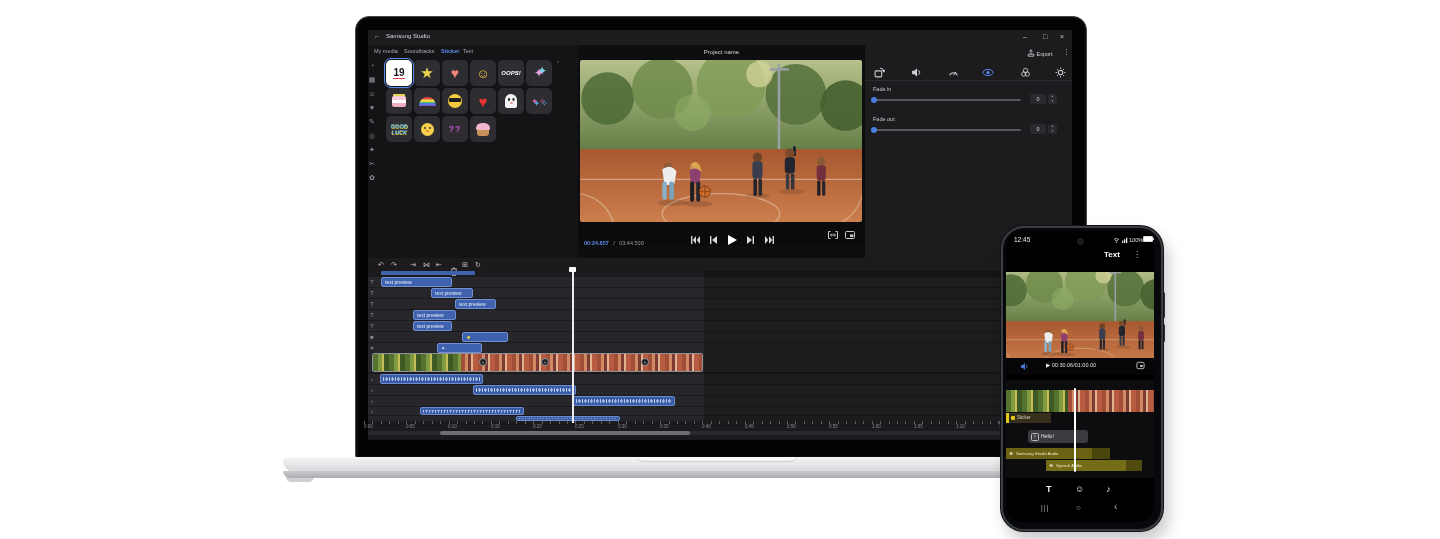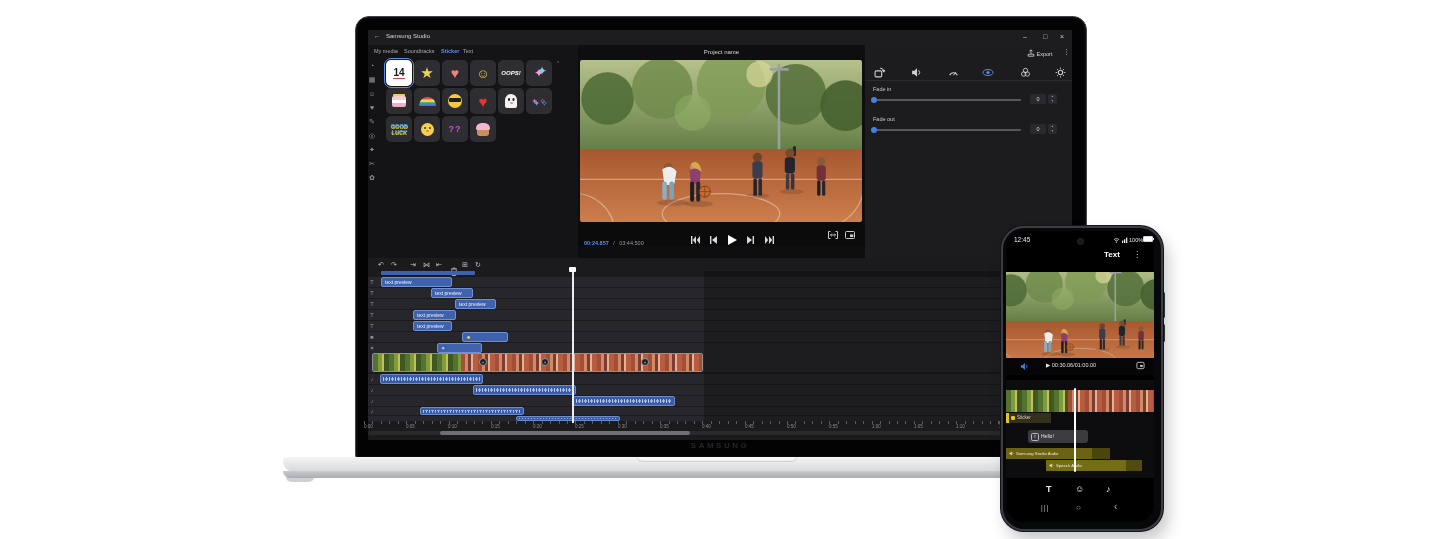--- a/index.html
+++ b/index.html
@@ -169,21 +169,20 @@
             <rect x="3" y="23" width="3.2" height="15" rx="1.5" fill="#1e1e24"></rect>
             <rect x="7.8" y="23" width="3.2" height="15" rx="1.5" fill="#26262c"></rect>
           </g>
 <circle cx="124" cy="130" r="5.5" fill="#c96a2c" stroke="#70351a" stroke-width=".8"></circle>
           <path d="M118.5 130 h11 M124 124.5 v11" stroke="#70351a" stroke-width=".6" fill="none"></path>
 </g>
 </defs>
 </svg>
 
 <div class="a lap-screen"></div>
-<div class="a lap-logo">SAMSUNG</div>
 <div class="a base"></div>
 <div class="a base-notch"></div>
 <div class="a base-lip"></div>
 <div class="a foot" style="left:286px"></div>
 <div class="a foot" style="left:1126px"></div>
 
 <div class="a titlebar"></div>
 <span class="a t6" style="left:374px;top:33px;z-index:4">←</span>
 <span class="a t6" style="left:386px;top:33px;z-index:4">Samsung Studio</span>
 <span class="a winbtn" style="left:1023px;z-index:4">–</span>
@@ -201,21 +200,21 @@
 <span class="a cat" style="left:366px;top:76px;z-index:4">▦</span>
 <span class="a cat" style="left:366px;top:90px;z-index:4">☺</span>
 <span class="a cat" style="left:366px;top:104px;z-index:4">♥</span>
 <span class="a cat" style="left:366px;top:118px;z-index:4">✎</span>
 <span class="a cat" style="left:366px;top:132px;z-index:4">◎</span>
 <span class="a cat" style="left:366px;top:146px;z-index:4">✦</span>
 <span class="a cat" style="left:366px;top:160px;z-index:4">✂</span>
 <span class="a cat" style="left:366px;top:174px;z-index:4">✿</span>
 
 <div class="a tile sel" style="left:386px;top:60px">
-      <span class="st-cal">14</span>
+      <span class="st-cal">19</span>
     </div>
 <div class="a tile" style="left:414px;top:60px">
       <span class="st-star">★</span>
     </div>
 <div class="a tile" style="left:442px;top:60px">
       <span class="st-hpink">♥</span>
     </div>
 <div class="a tile" style="left:470px;top:60px">
       <span class="st-face">☺</span>
     </div>

